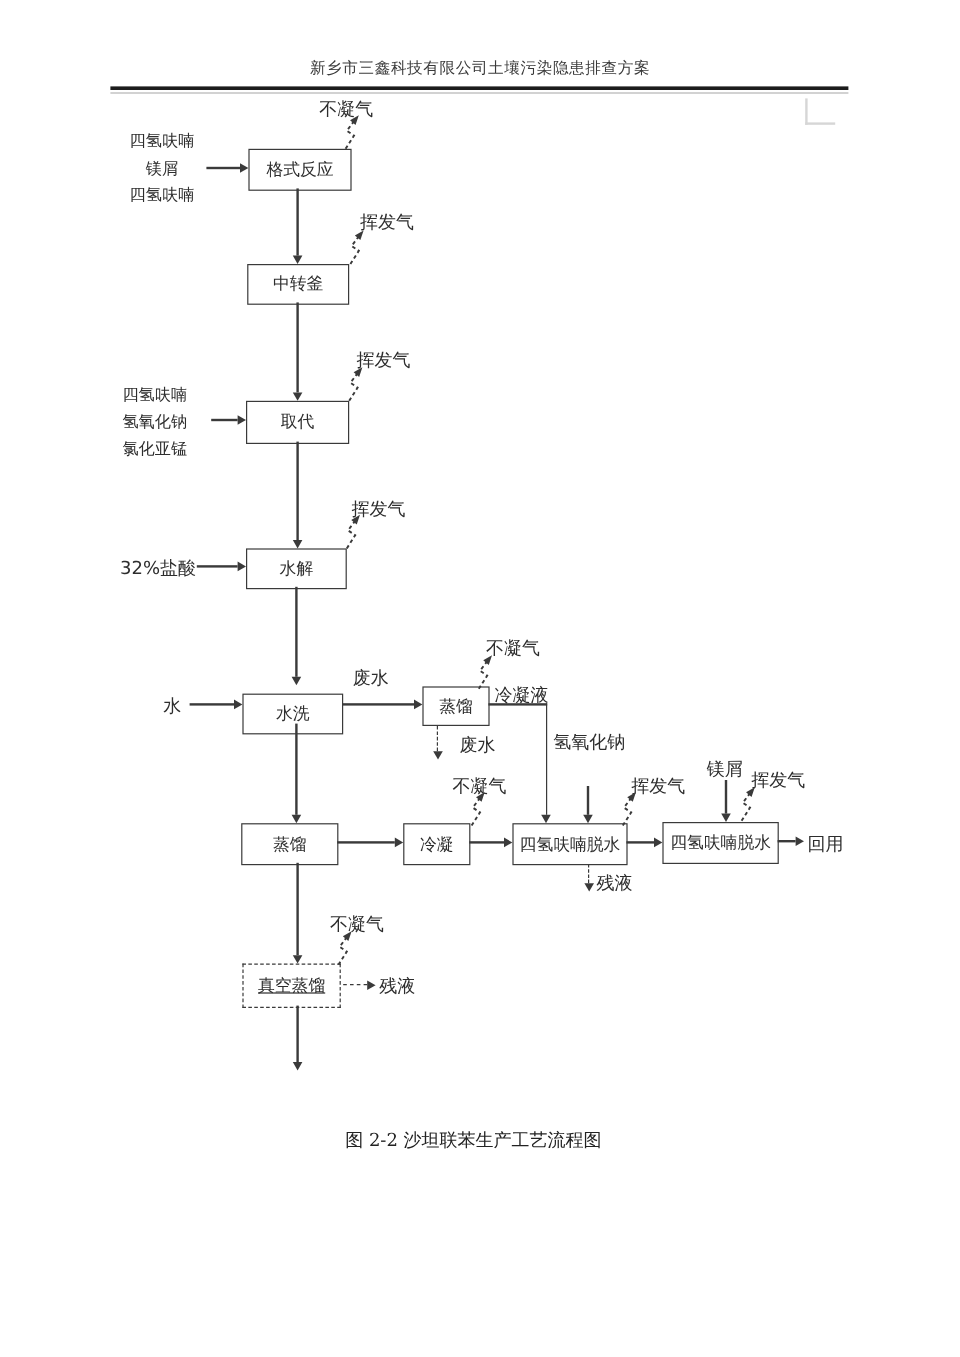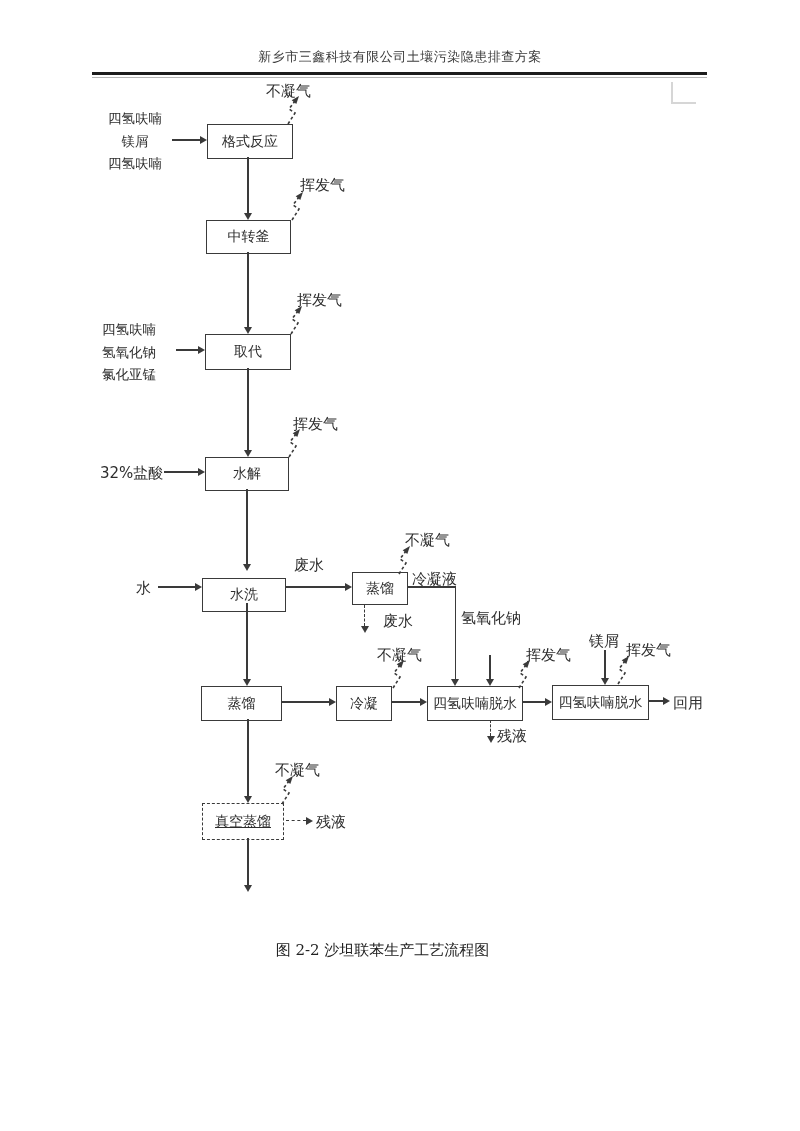--- a/index.html
+++ b/index.html
@@ -8,21 +8,21 @@
     background:#fff;overflow:hidden;
     font-family:"DejaVu Sans",sans-serif;color:#2d2d2d;
   }
   
   .hdr-title{position:absolute;left:0;top:48px;width:800px;text-align:center;
     font-family:"DejaVu Serif",serif;font-size:13px;letter-spacing:0.5px;color:#3a3a3a;}
   .rule-thick{position:absolute;left:92px;top:72px;width:615px;height:2.5px;background:#1c1c1c;}
   .rule-thin{position:absolute;left:92px;top:77px;width:615px;height:1px;background:#b5b5b5;}
   .corner-mark{position:absolute;left:671px;top:82px;width:23px;height:20px;
     border-left:2px solid #d6d6d6;border-bottom:2px solid #d6d6d6;}
-  .caption{position:absolute;left:4px;top:941px;width:757px;text-align:center;
+  .caption{position:absolute;left:16px;top:941px;width:757px;text-align:center;
     font-family:"DejaVu Serif",serif;font-size:15px;color:#222;}
   .pageno{position:absolute;left:0;top:1044px;width:800px;text-align:center;
     font-family:"DejaVu Serif",serif;font-size:13px;color:#222;}
   
   .box{position:absolute;border:1.5px solid #3a3a3a;background:#fff;
     display:flex;align-items:center;justify-content:center;
     font-size:14px;white-space:nowrap;color:#2d2d2d;}
   .box.dashed{border-style:dashed;text-decoration:underline;}
   .lbl{position:absolute;font-size:15px;white-space:nowrap;color:#2d2d2d;}
   .stack{position:absolute;text-align:center;font-size:13.5px;line-height:22.5px;color:#2d2d2d;}

